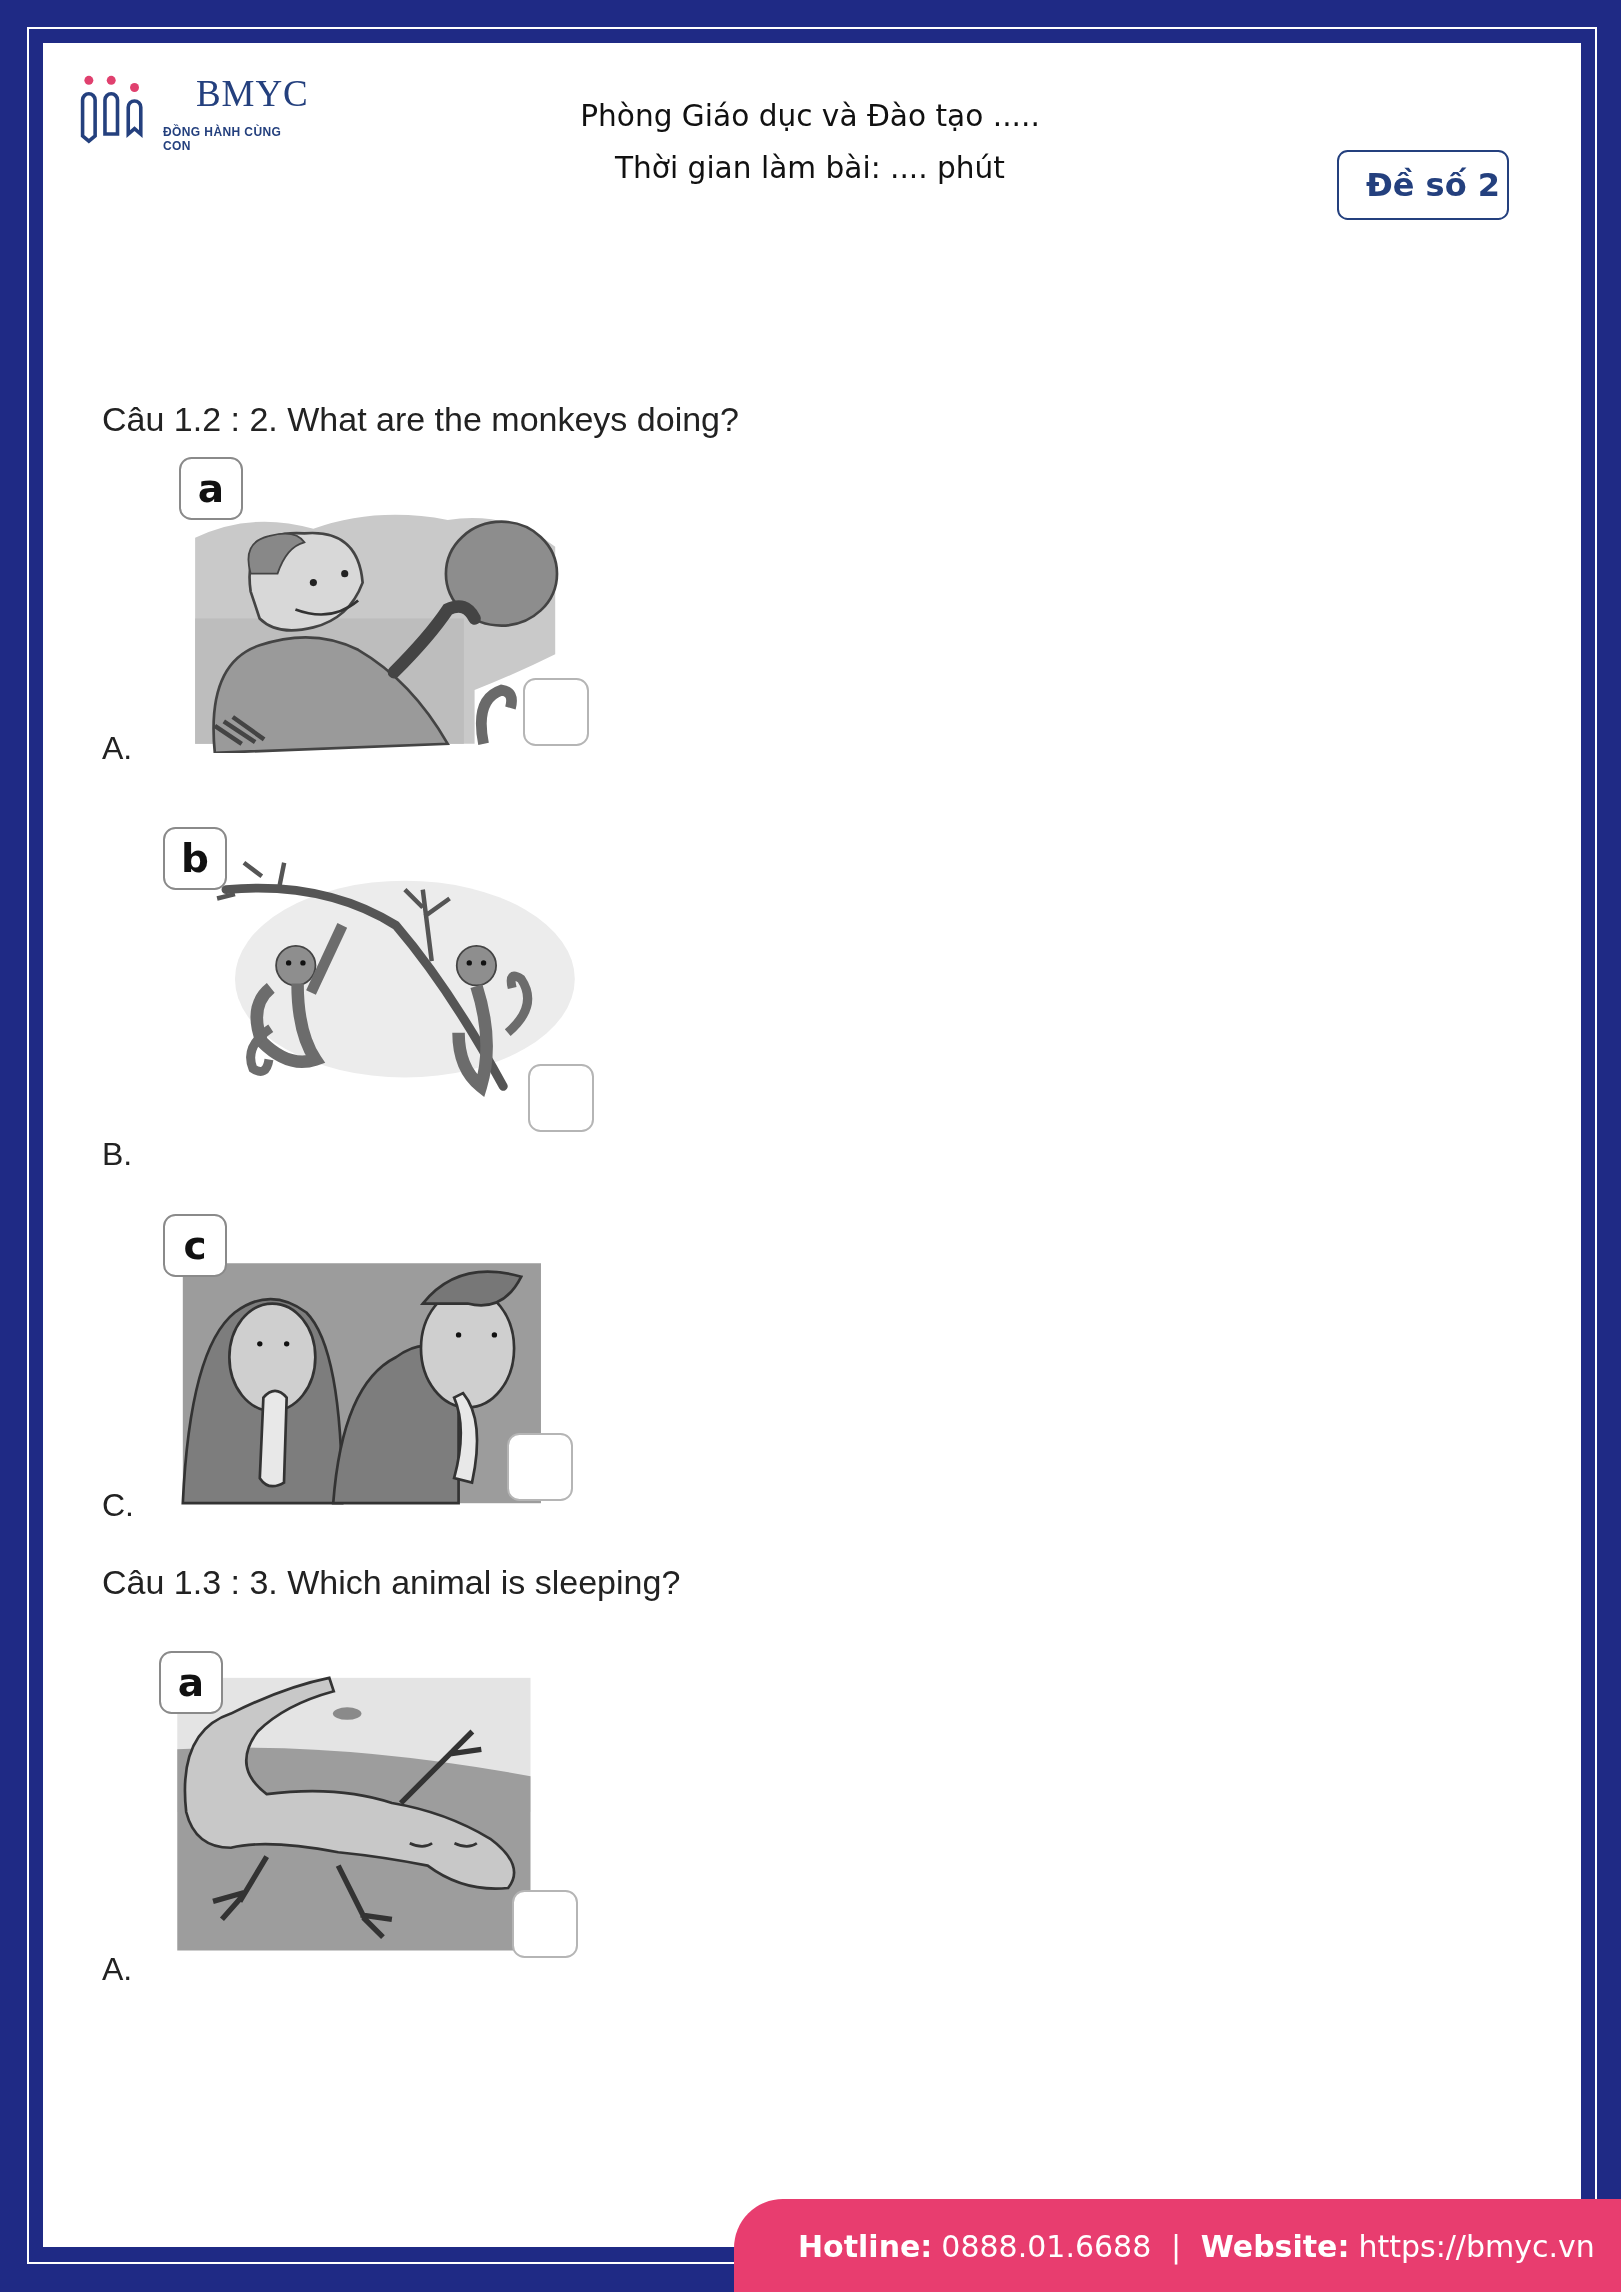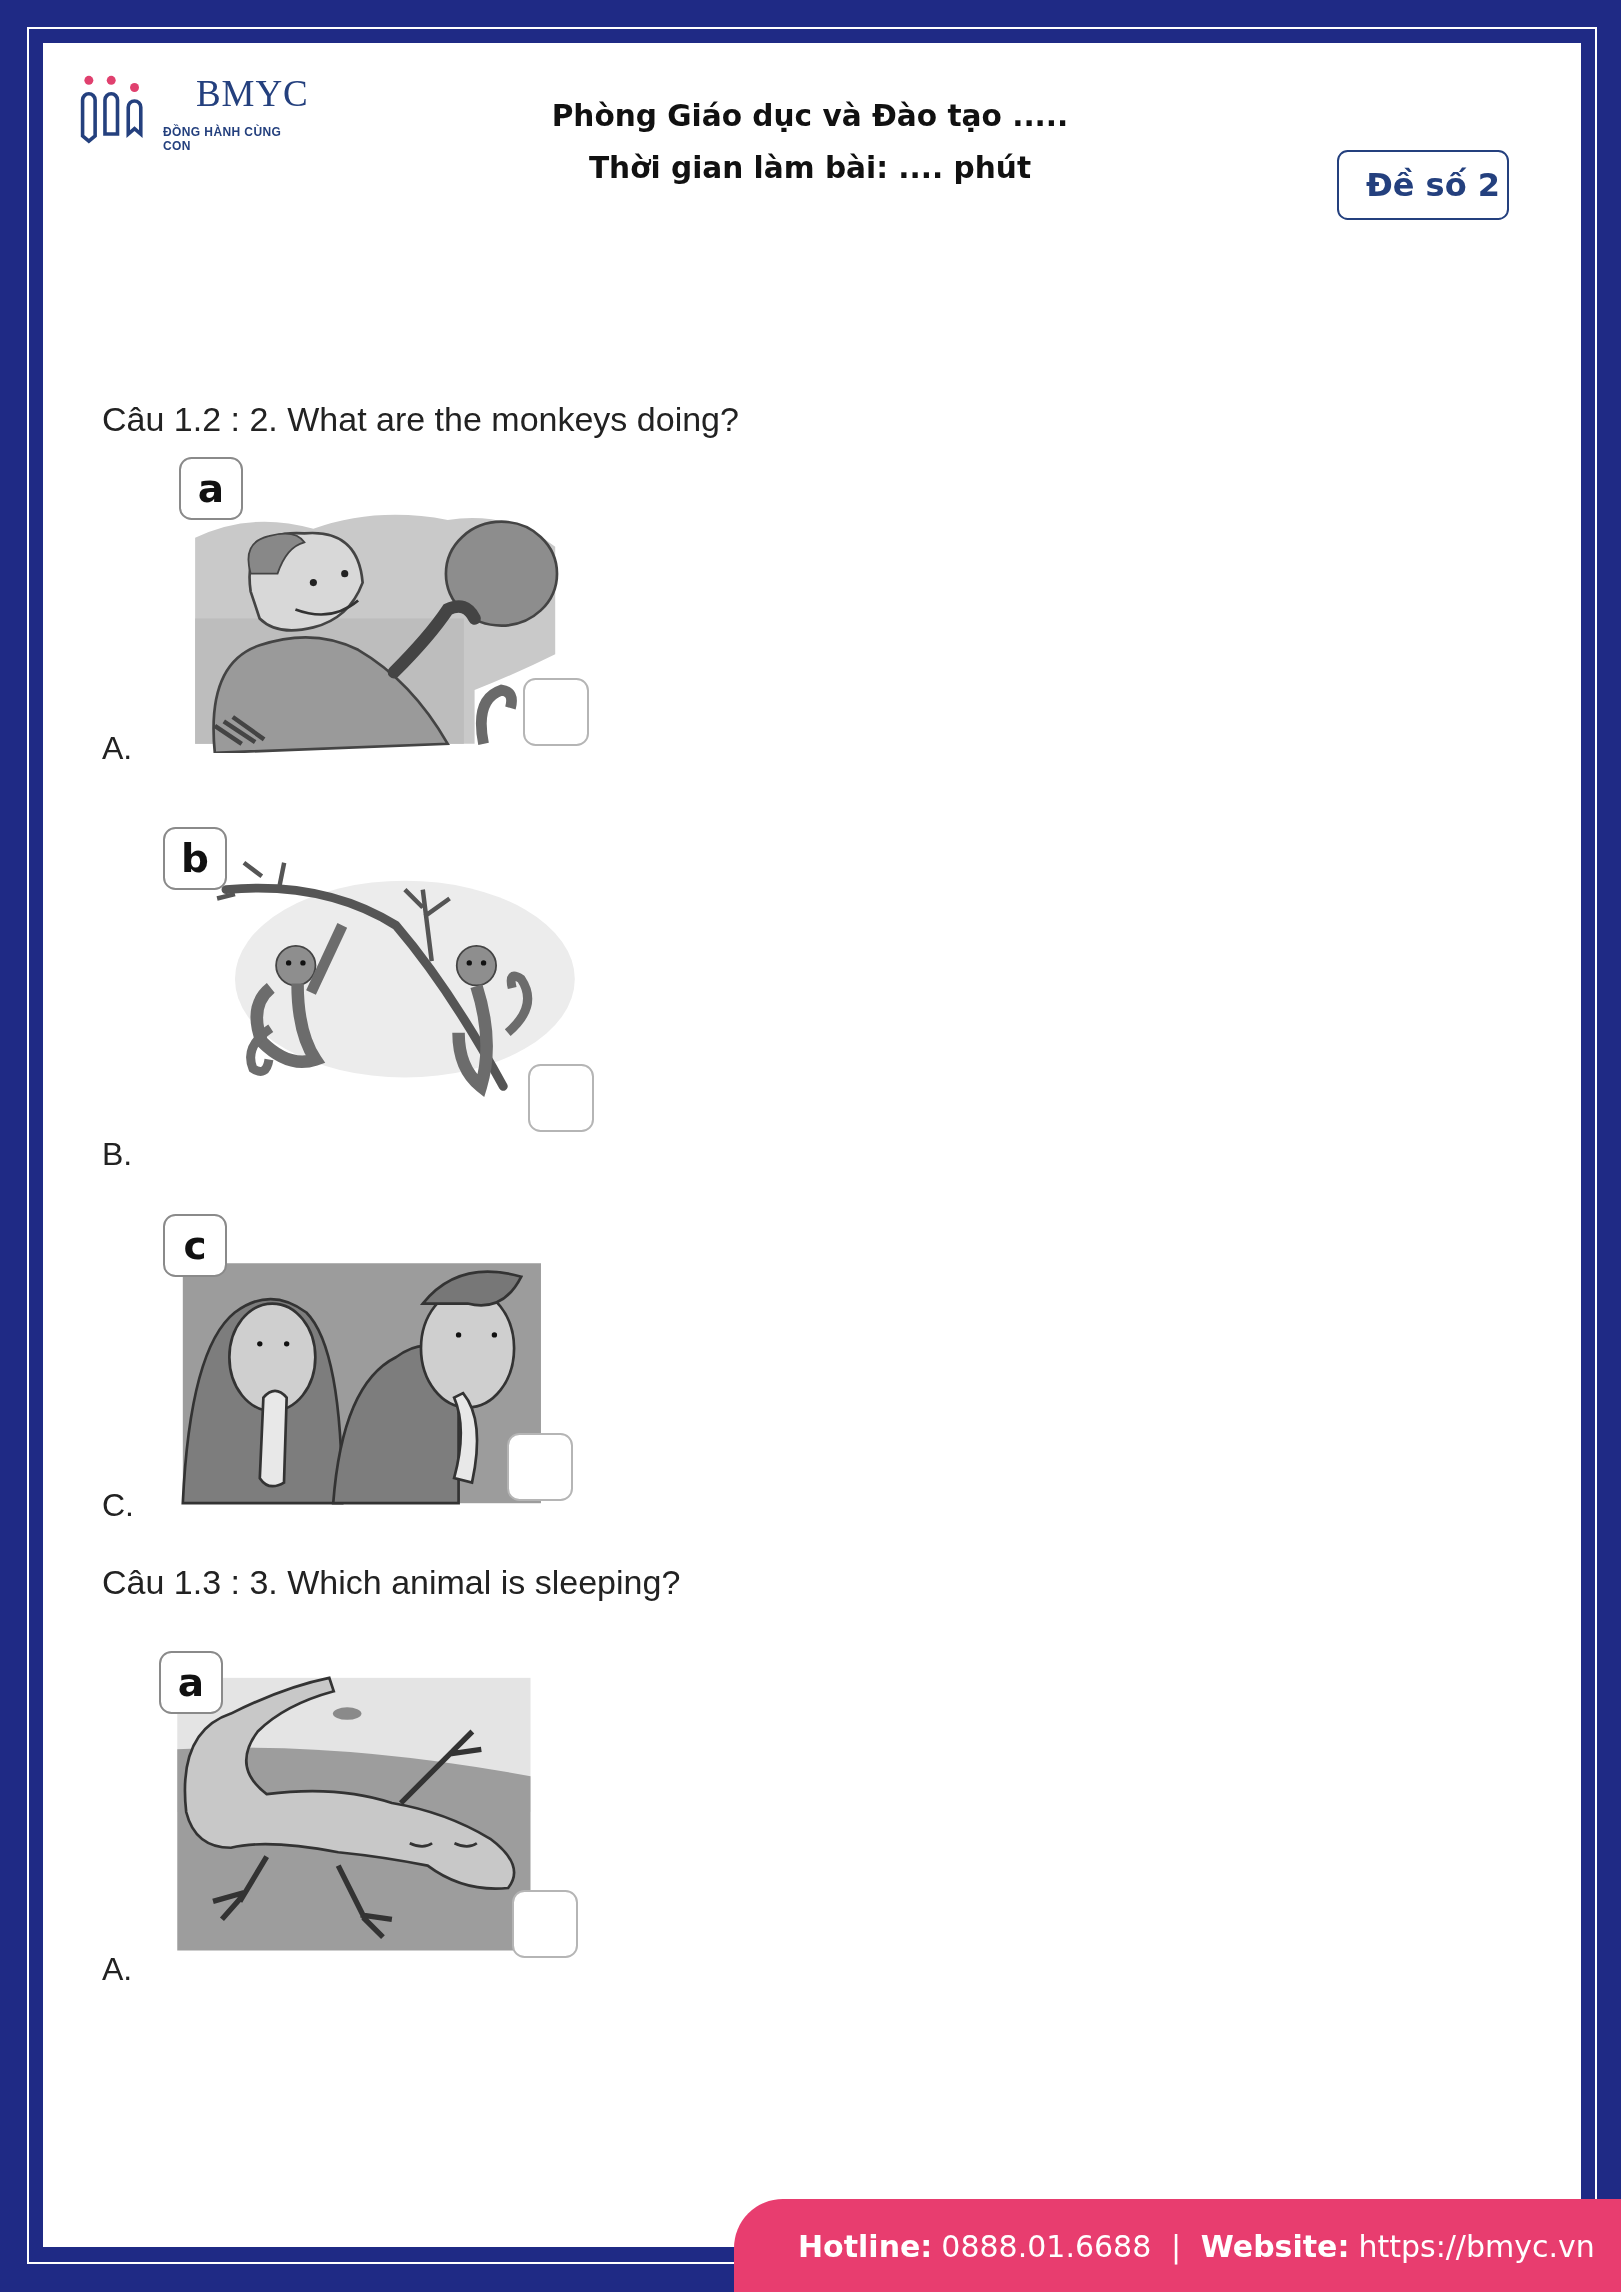--- a/index.html
+++ b/index.html
@@ -7,21 +7,21 @@
   .frame-outer { position: absolute; left: 0; top: 0; width: 1622px; height: 2293px; background: #1f2a85; }
   .frame-line { position: absolute; left: 27px; top: 27px; right: 25px; bottom: 29px; border: 2.7px solid #ffffff; box-sizing: border-box; }
   .frame-inner-navy { position: absolute; left: 29.6px; top: 29.6px; right: 28px; bottom: 31px; background: #1f2a85; }
   .page { position: absolute; left: 43px; top: 43px; width: 1538px; height: 2204px; background: #ffffff; }
 
   .logo { position: absolute; left: 79px; top: 73px; width: 215px; height: 72px; }
   .logo-word { position: absolute; left: 81px; top: 1.8px; font-family: "Liberation Serif", serif; font-size: 37px; color: #24407e; letter-spacing: 0.9px; line-height: 1; margin-left: 36px; }
   .logo-tag { position: absolute; left: 84px; top: 52px; font-size: 12px; font-weight: bold; color: #24407e; letter-spacing: 0.4px; }
 
   .header { position: absolute; left: 313px; top: 90px; width: 994px; text-align: center; font-family: "DejaVu Sans", sans-serif; color: #111; }
-  .header .line { font-size: 29.6px; height: 52px; line-height: 52px; font-weight: bold; }
+  .header .line { font-size: 29.6px; height: 52px; line-height: 52px; }
   .header .line.bold { font-weight: bold; }
 
   .badge { position: absolute; left: 1337px; top: 150px; width: 172px; height: 70px; border: 2.7px solid #24407e; border-radius: 10.7px; box-sizing: border-box; display: flex; align-items: center; justify-content: center; font-family: "DejaVu Sans", sans-serif; font-weight: bold; font-size: 32px; color: #24407e; padding-left: 20px; }
 
   .question { position: absolute; left: 102px; font-size: 34px; color: #222; font-family: "Liberation Sans", sans-serif; margin-top: 26px; }
   .opt-letter { position: absolute; left: 102px; font-size: 32px; color: #222; }
 
   .pic { position: absolute; }
   .tag-box { position: absolute; width: 64px; height: 63px; border: 2.7px solid #8a8a8a; border-radius: 12.5px; background: #fff; box-sizing: border-box; display: flex; align-items: center; justify-content: center; font-family: "DejaVu Sans", sans-serif; font-weight: bold; font-size: 39px; color: #111; line-height: 1; }
   .answer-box { position: absolute; width: 66px; height: 68px; border: 2.7px solid #b5b5b5; border-radius: 12.5px; background: #fff; box-sizing: border-box; }

